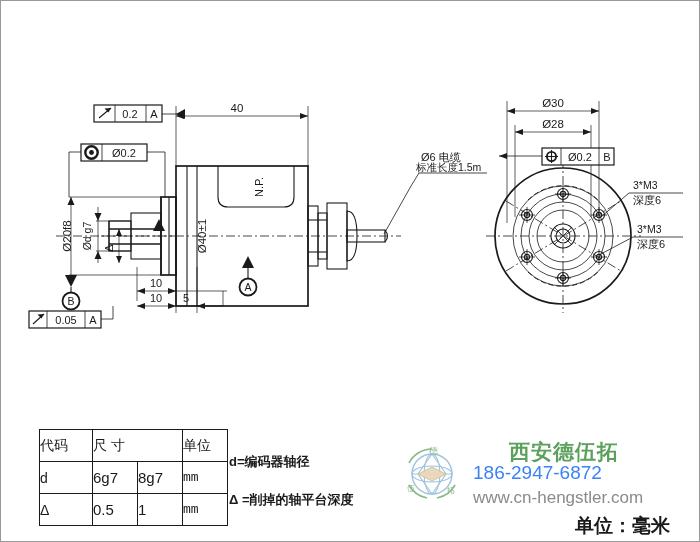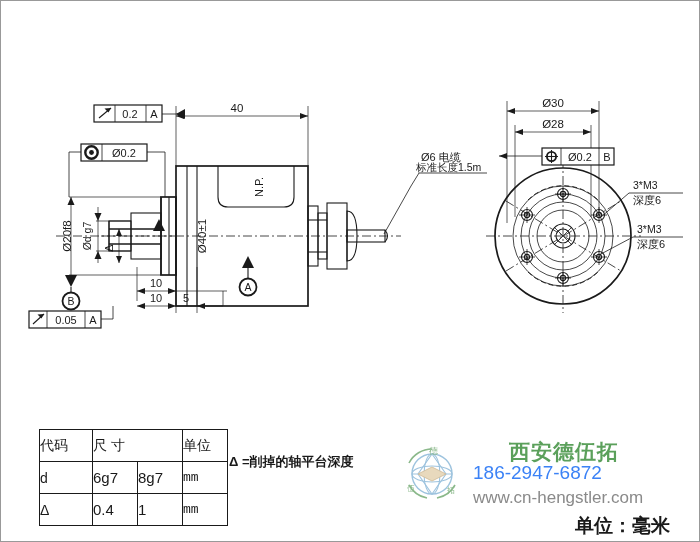--- a/index.html
+++ b/index.html
@@ -383,28 +383,29 @@
       <td class="c-unit hdr">单位</td>
     </tr>
     <tr>
       <td class="c-code">d</td>
       <td class="c-dim">6g7</td>
       <td class="c-dim">8g7</td>
       <td class="c-unit unit-sm">mm</td>
     </tr>
     <tr>
       <td class="c-code">Δ</td>
-      <td class="c-dim">0.4</td>
+      <td class="c-dim">0.5</td>
       <td class="c-dim">1</td>
       <td class="c-unit unit-sm">mm</td>
     </tr>
   </tbody>
     </table>
 
   <div id="legend">
+    <div>d=编码器轴径</div>
     <div>Δ =削掉的轴平台深度</div>
   </div>
 
   <div id="brand">
     <svg id="brand-logo" viewBox="0 0 62 62">
       <circle cx="31" cy="33" r="20" fill="none" stroke="#9dc3de" stroke-width="1.4"></circle>
       <ellipse cx="31" cy="33" rx="20" ry="8" fill="none" stroke="#9dc3de" stroke-width="1.1"></ellipse>
       <ellipse cx="31" cy="33" rx="8" ry="20" fill="none" stroke="#9dc3de" stroke-width="1.1"></ellipse>
       <line x1="11" y1="33" x2="51" y2="33" stroke="#9dc3de" stroke-width="1.1"></line>
       <path d="M31 13 L45 33 L31 53 L17 33 Z" fill="none" stroke="#9dc3de" stroke-width="1.1"></path>

